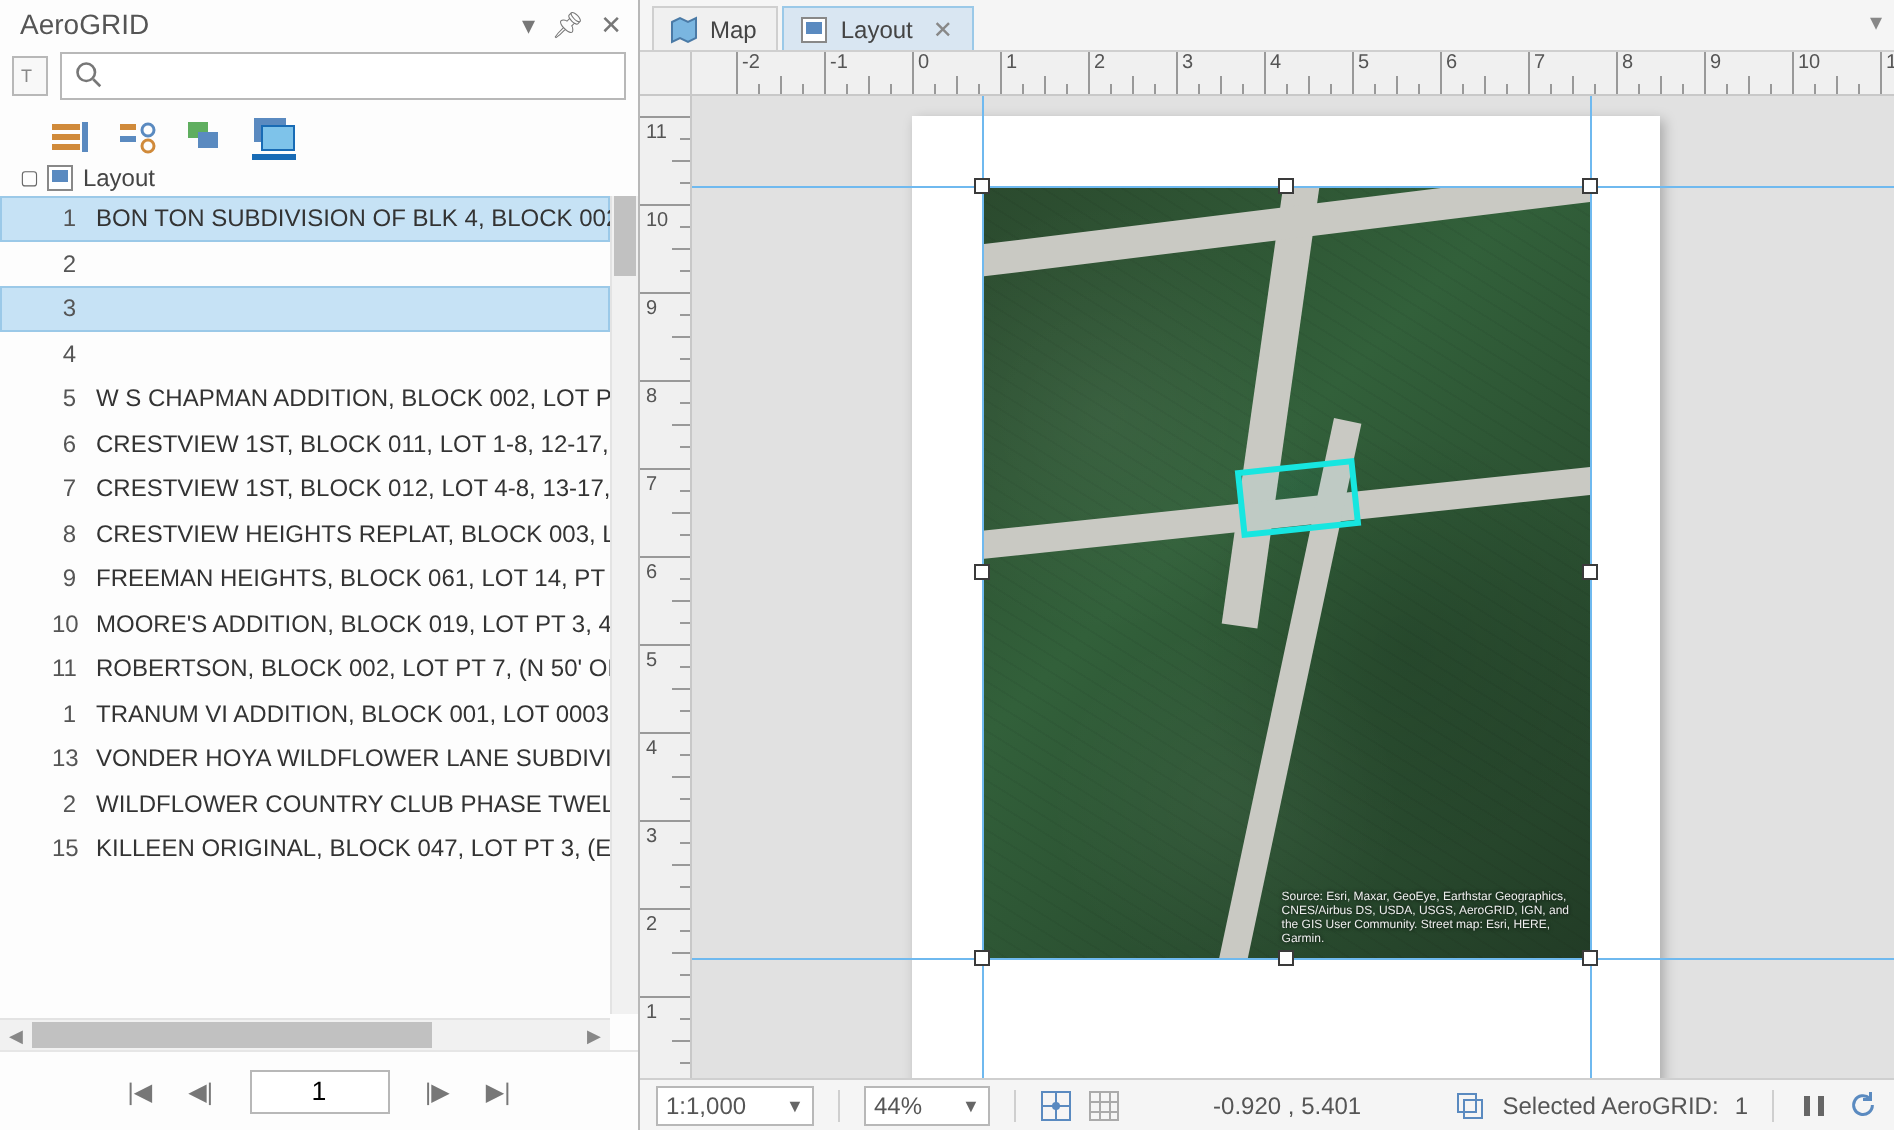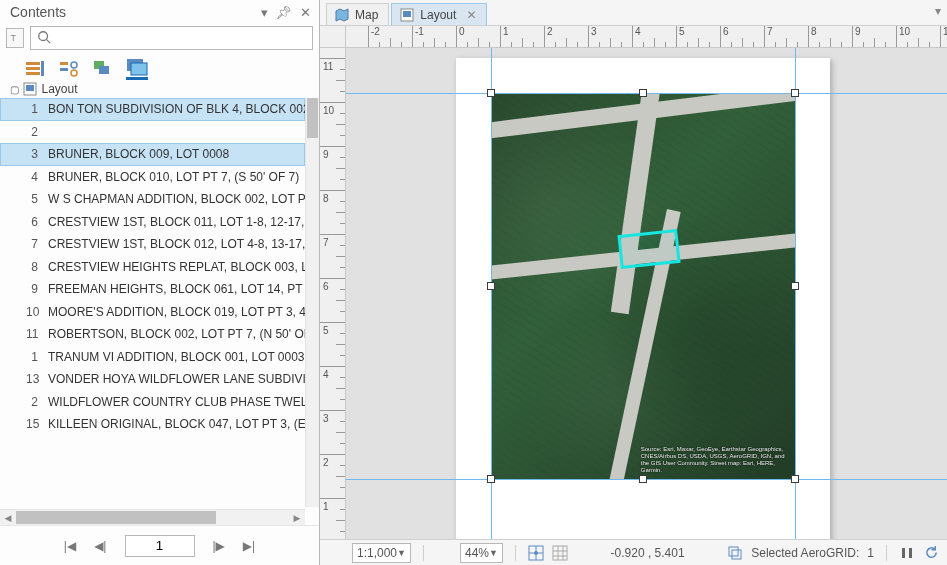--- a/index.html
+++ b/index.html
@@ -336,36 +336,36 @@
     align-items:center;
     padding:0 8px;
     gap:8px;
     font-size:12px;
     color:#555;
   }
   .status-bar select, .status-bar .combo {
     height:20px; border:1px solid #b8b8b8; background:#fff; font-size:12px;
     padding:0 4px;
   }
-  .combo { display:flex; align-items:center; gap:0;margin-left:24px;}
+  .combo { display:flex; align-items:center; gap:20px;}
   .combo .arrow{font-size:9px; color:#666;}
   .status-bar .sep { width:1px; height:16px; background:#cfcfcf; margin:0 4px;}
   .status-bar .grow { flex:1; text-align:center;}
   .sb-icon { width:16px; height:16px; display:flex; align-items:center; justify-content:center; color:#5a8ac0;}
   .sb-icon.gray { color:#888;}
   .layout-tab-icon, .map-tab-icon { width:14px; height:14px; }
 </style>
 </head>
 <body>
 
 <div class="app">
 
   <div class="contents-panel">
     <div class="panel-header">
-      <span class="title">Contents</span>
+      <span class="title">AeroGRID</span>
       <span class="controls">
         <span>▾</span>
         <span>📌︎</span>
         <span>✕</span>
       </span>
     </div>
     <div class="search-row">
       <div class="search-mode">
         <svg viewBox="0 0 16 16" width="12" height="12">
             <text x="2" y="12" font-size="12" fill="#888">T</text>
@@ -424,25 +424,23 @@
       <div class="pages-list" id="pages-list">
           <div class="page-row selected">
             <span class="num">1</span>
             <span class="name">BON TON SUBDIVISION OF BLK 4, BLOCK 002, LOT</span>
           </div>
           <div class="page-row">
             <span class="num">2</span>
           </div>
           <div class="page-row selected">
             <span class="num">3</span>
-            <span class="name">BRUNER, BLOCK 009, LOT 0008</span>
           </div>
           <div class="page-row">
             <span class="num">4</span>
-            <span class="name">BRUNER, BLOCK 010, LOT PT 7, (S 50' OF 7)</span>
           </div>
           <div class="page-row">
             <span class="num">5</span>
             <span class="name">W S CHAPMAN ADDITION, BLOCK 002, LOT PT</span>
           </div>
           <div class="page-row">
             <span class="num">6</span>
             <span class="name">CRESTVIEW 1ST, BLOCK 011, LOT 1-8, 12-17, &amp; 2</span>
           </div>
           <div class="page-row">

